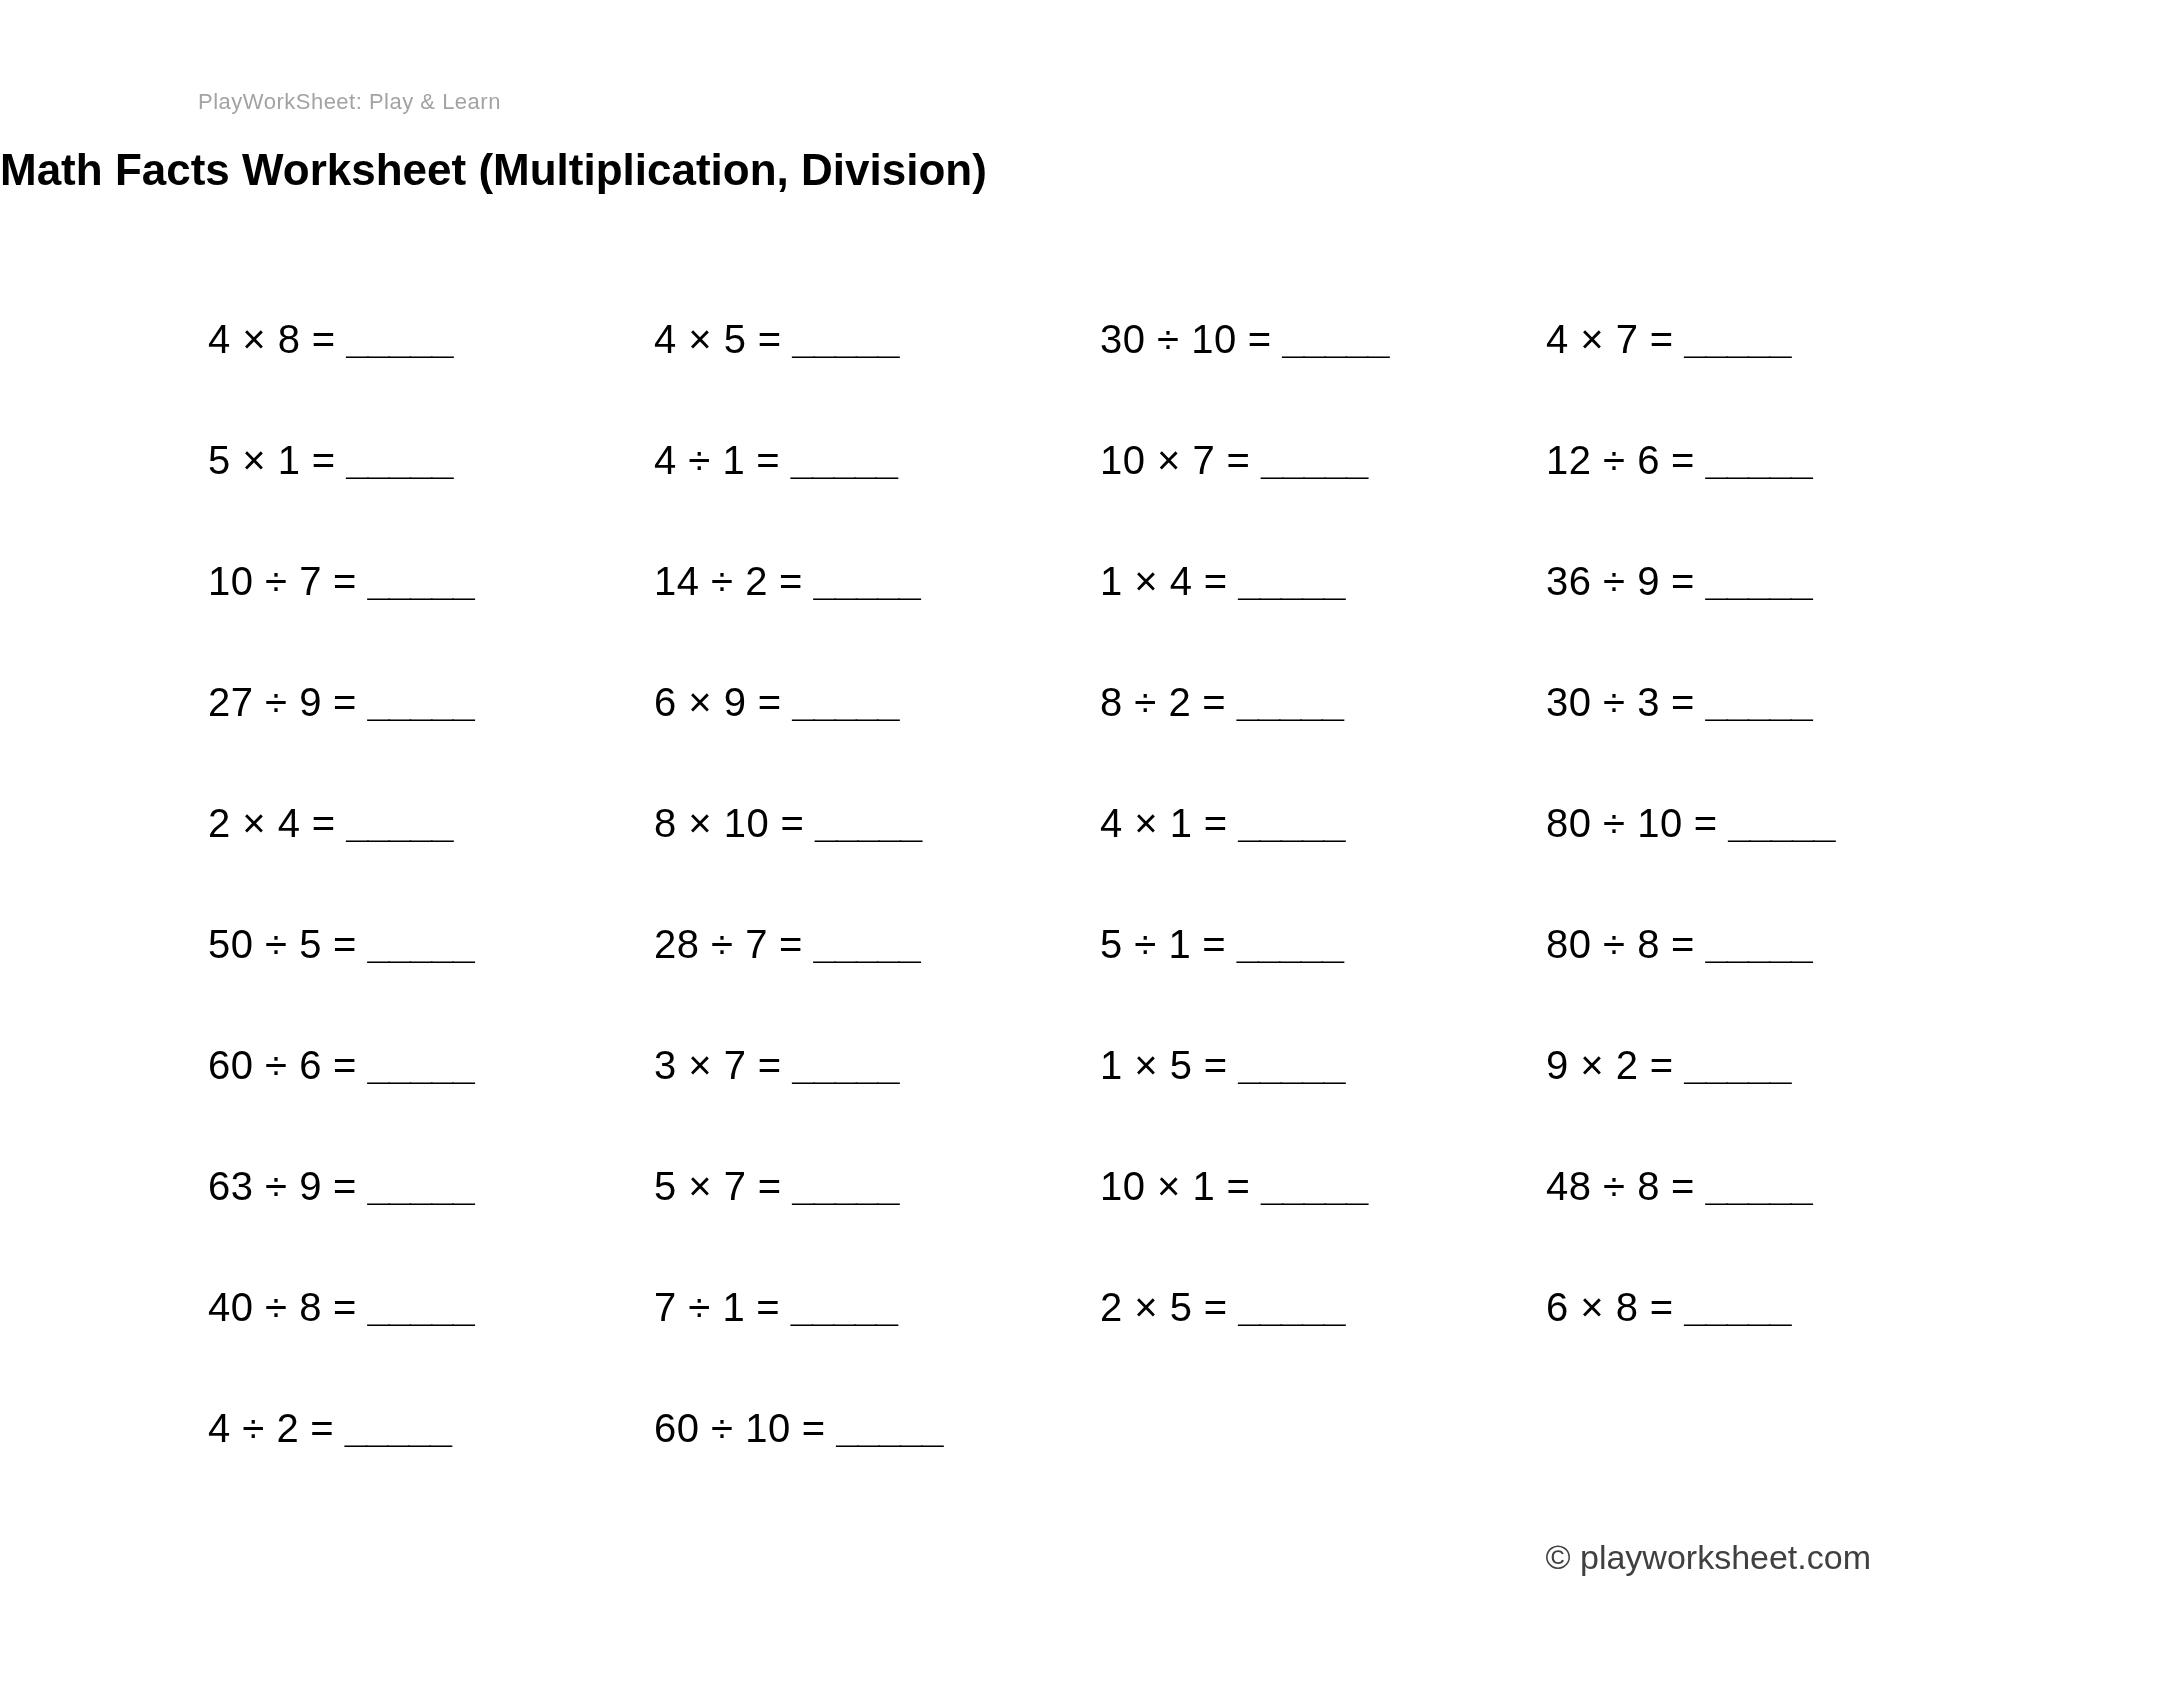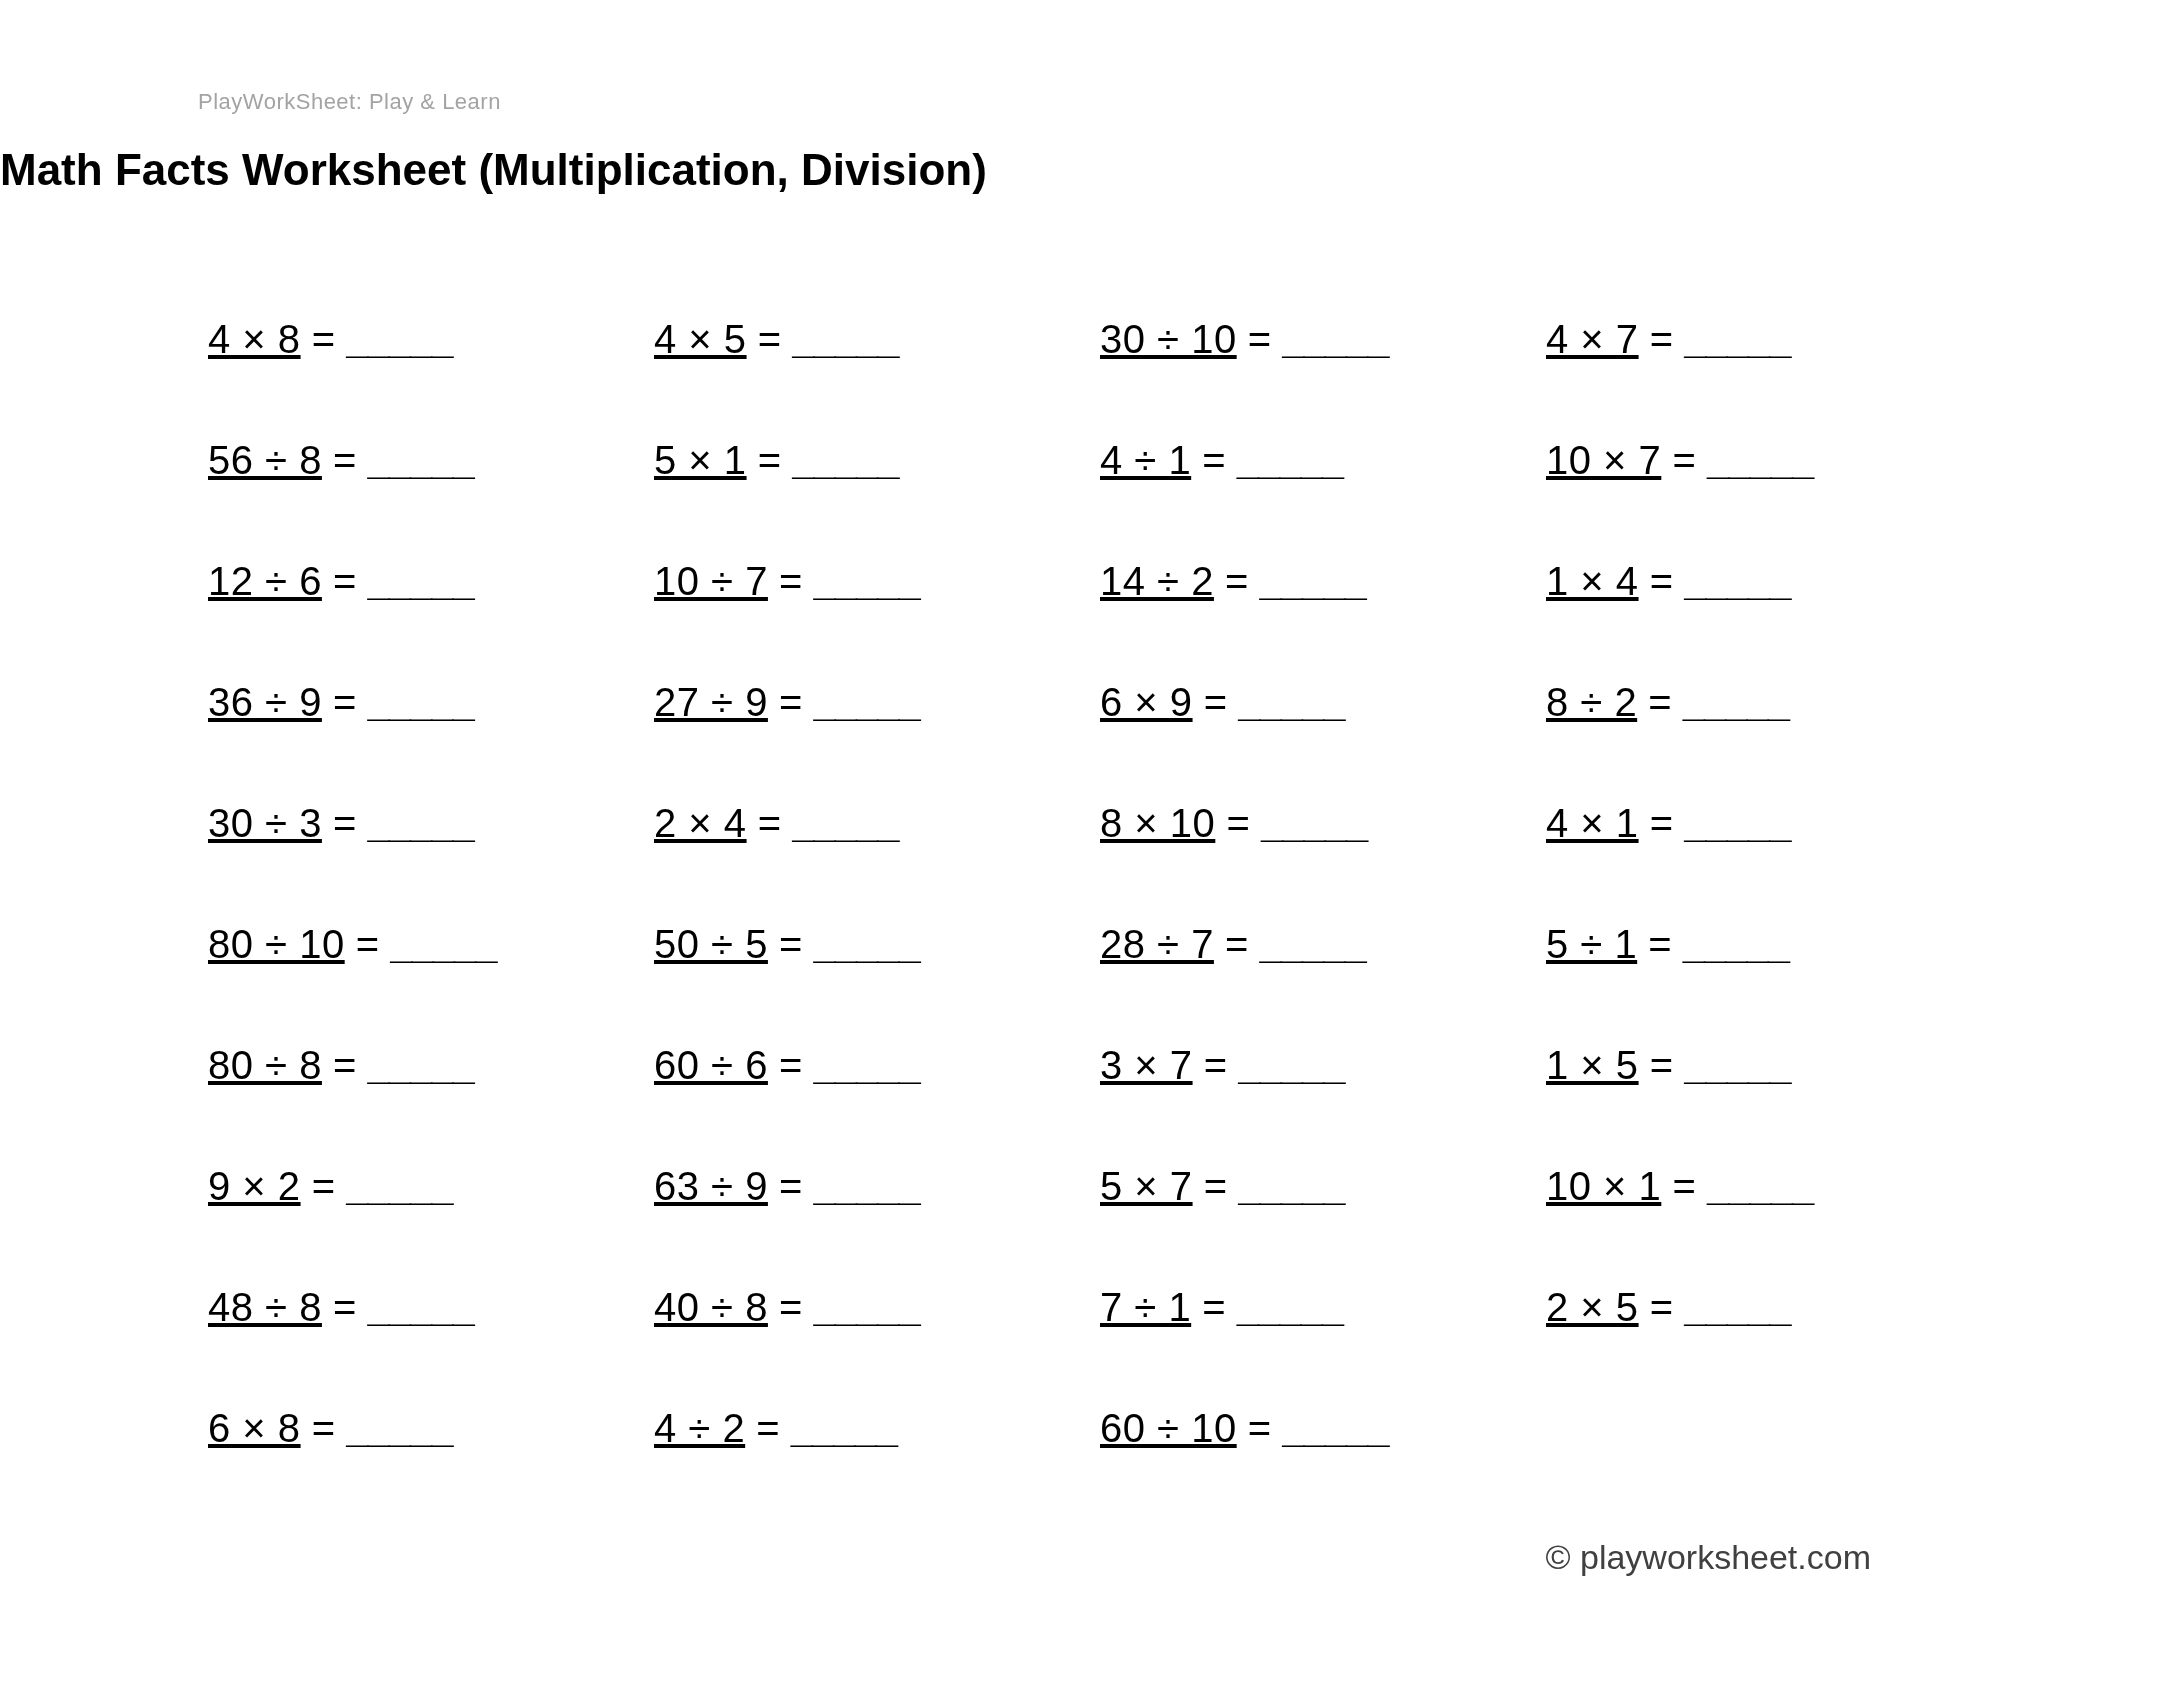--- a/index.html
+++ b/index.html
@@ -43,21 +43,21 @@
     display: grid;
     grid-template-columns: repeat(4, 446px);
     grid-auto-rows: 121px;
     align-items: center;
   }
   .problem {
     font-size: 40px;
     white-space: nowrap;
     color: #000000;
   }
-  .problem .expr { letter-spacing: 0.5px; text-decoration: underline; }
+  .problem .expr { letter-spacing: 0.5px; }
   .problem .blank {
     letter-spacing: -1px;
     font-weight: bold;
   }
   .footer {
     position: absolute;
     right: 307px;
     top: 1538px;
     font-size: 34px;
     color: #404040;
@@ -70,21 +70,20 @@
 <div class="page">
   <div class="brand">PlayWorkSheet: Play &amp; Learn</div>
 
   <div class="title">Math Facts Worksheet (Multiplication, Division)</div>
 
   <div class="grid">
       <div class="problem"><span class="expr">4 × 8</span> <span class="eq">=</span> <span class="blank">_____</span></div>
       <div class="problem"><span class="expr">4 × 5</span> <span class="eq">=</span> <span class="blank">_____</span></div>
       <div class="problem"><span class="expr">30 ÷ 10</span> <span class="eq">=</span> <span class="blank">_____</span></div>
       <div class="problem"><span class="expr">4 × 7</span> <span class="eq">=</span> <span class="blank">_____</span></div>
-      <div class="problem"><span class="expr">56 ÷ 8</span> <span class="eq">=</span> <span class="blank">_____</span></div>
       <div class="problem"><span class="expr">5 × 1</span> <span class="eq">=</span> <span class="blank">_____</span></div>
       <div class="problem"><span class="expr">4 ÷ 1</span> <span class="eq">=</span> <span class="blank">_____</span></div>
       <div class="problem"><span class="expr">10 × 7</span> <span class="eq">=</span> <span class="blank">_____</span></div>
       <div class="problem"><span class="expr">12 ÷ 6</span> <span class="eq">=</span> <span class="blank">_____</span></div>
       <div class="problem"><span class="expr">10 ÷ 7</span> <span class="eq">=</span> <span class="blank">_____</span></div>
       <div class="problem"><span class="expr">14 ÷ 2</span> <span class="eq">=</span> <span class="blank">_____</span></div>
       <div class="problem"><span class="expr">1 × 4</span> <span class="eq">=</span> <span class="blank">_____</span></div>
       <div class="problem"><span class="expr">36 ÷ 9</span> <span class="eq">=</span> <span class="blank">_____</span></div>
       <div class="problem"><span class="expr">27 ÷ 9</span> <span class="eq">=</span> <span class="blank">_____</span></div>
       <div class="problem"><span class="expr">6 × 9</span> <span class="eq">=</span> <span class="blank">_____</span></div>

